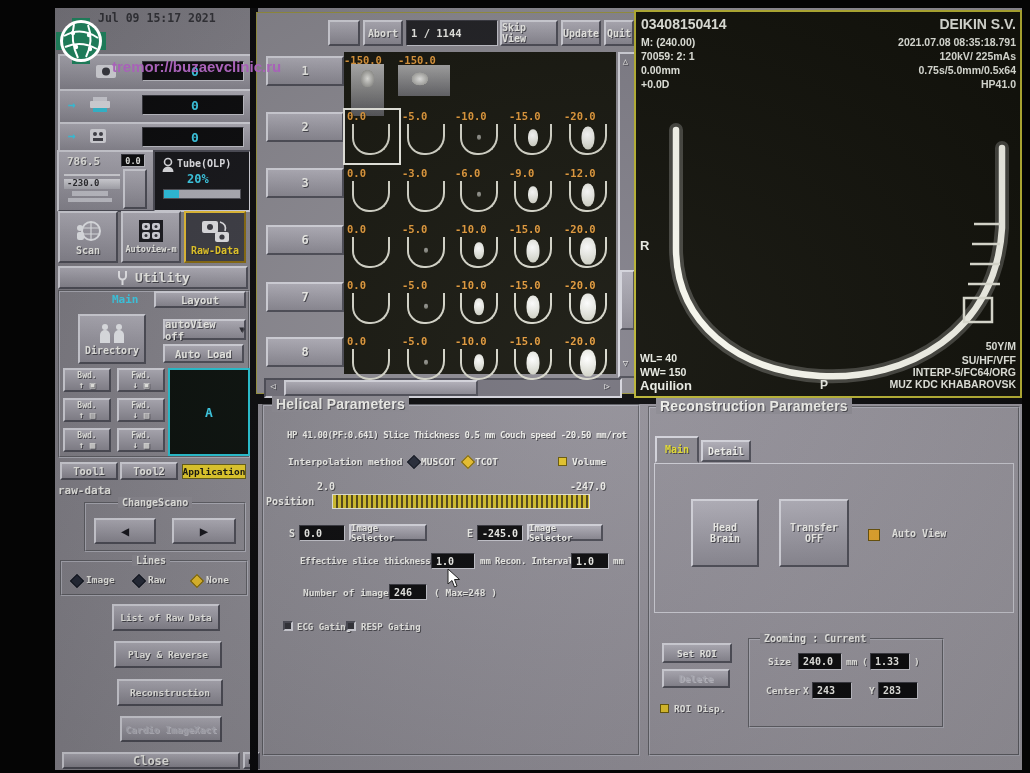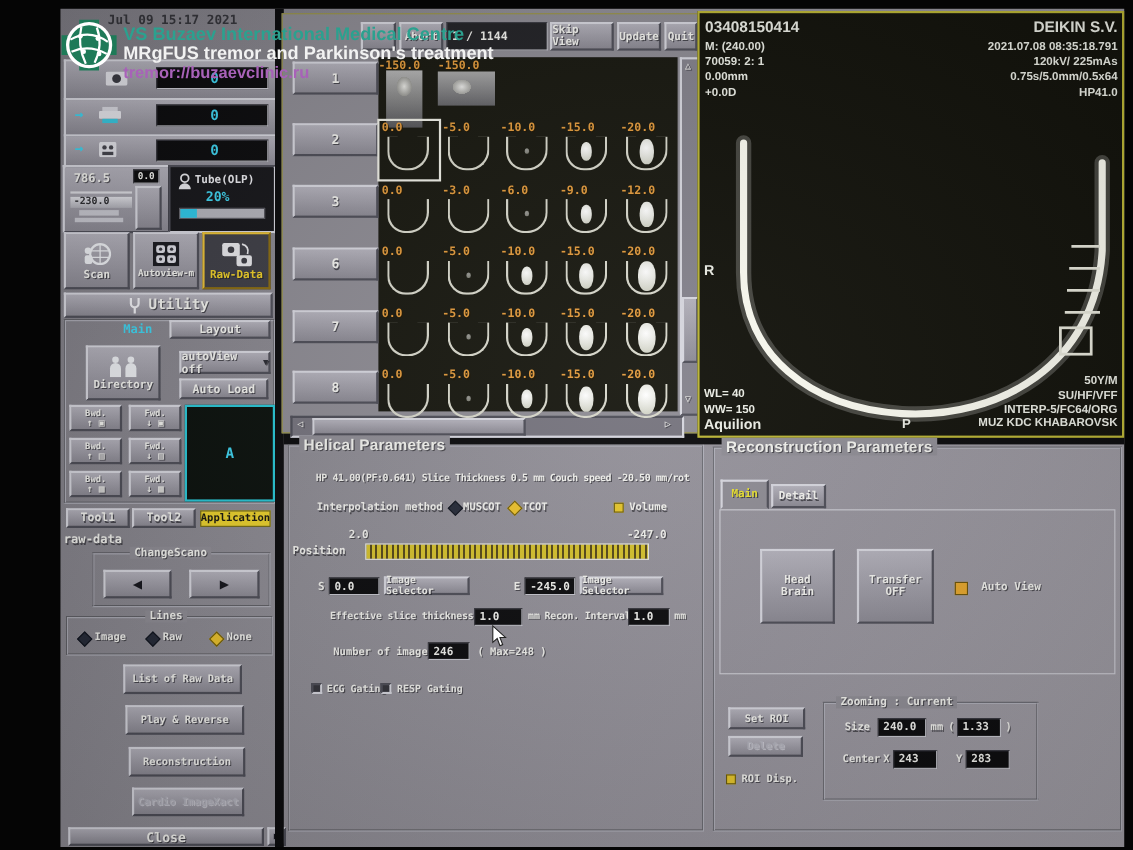--- a/index.html
+++ b/index.html
@@ -468,16 +468,14 @@
     <g stroke="#ffffff" stroke-width="2" fill="none">
       <path d="M14 20 Q31 10 48 22 M15 31 Q31 24 47 33 M24 8 Q20 25 28 42 M38 9 Q44 25 36 41"></path>
     </g>
     <g fill="#ffffff">
         <circle cx="23" cy="17" r="2.2"></circle>
         <circle cx="39" cy="19" r="2.2"></circle>
         <circle cx="26" cy="31" r="2.2"></circle>
         <circle cx="40" cy="33" r="2.2"></circle>
       </g>
   </svg>
-  <div class="abs wm" id="wm1" style="left: 112px; top: 22px; font-size: 16.5px; color: rgb(43, 161, 143);">VS Buzaev International Medical Centre</div>
-  <div class="abs wm" id="wm2" style="left: 112px; top: 40px; font-size: 16.5px; color: rgb(242, 242, 242);">MRgFUS tremor and Parkinson's treatment</div>
   <div class="abs wm" id="wm3" style="left: 112px; top: 58px; font-size: 15px; color: rgb(168, 98, 184);">tremor://buzaevclinic.ru</div>
 </div>
 
 </body></html>

